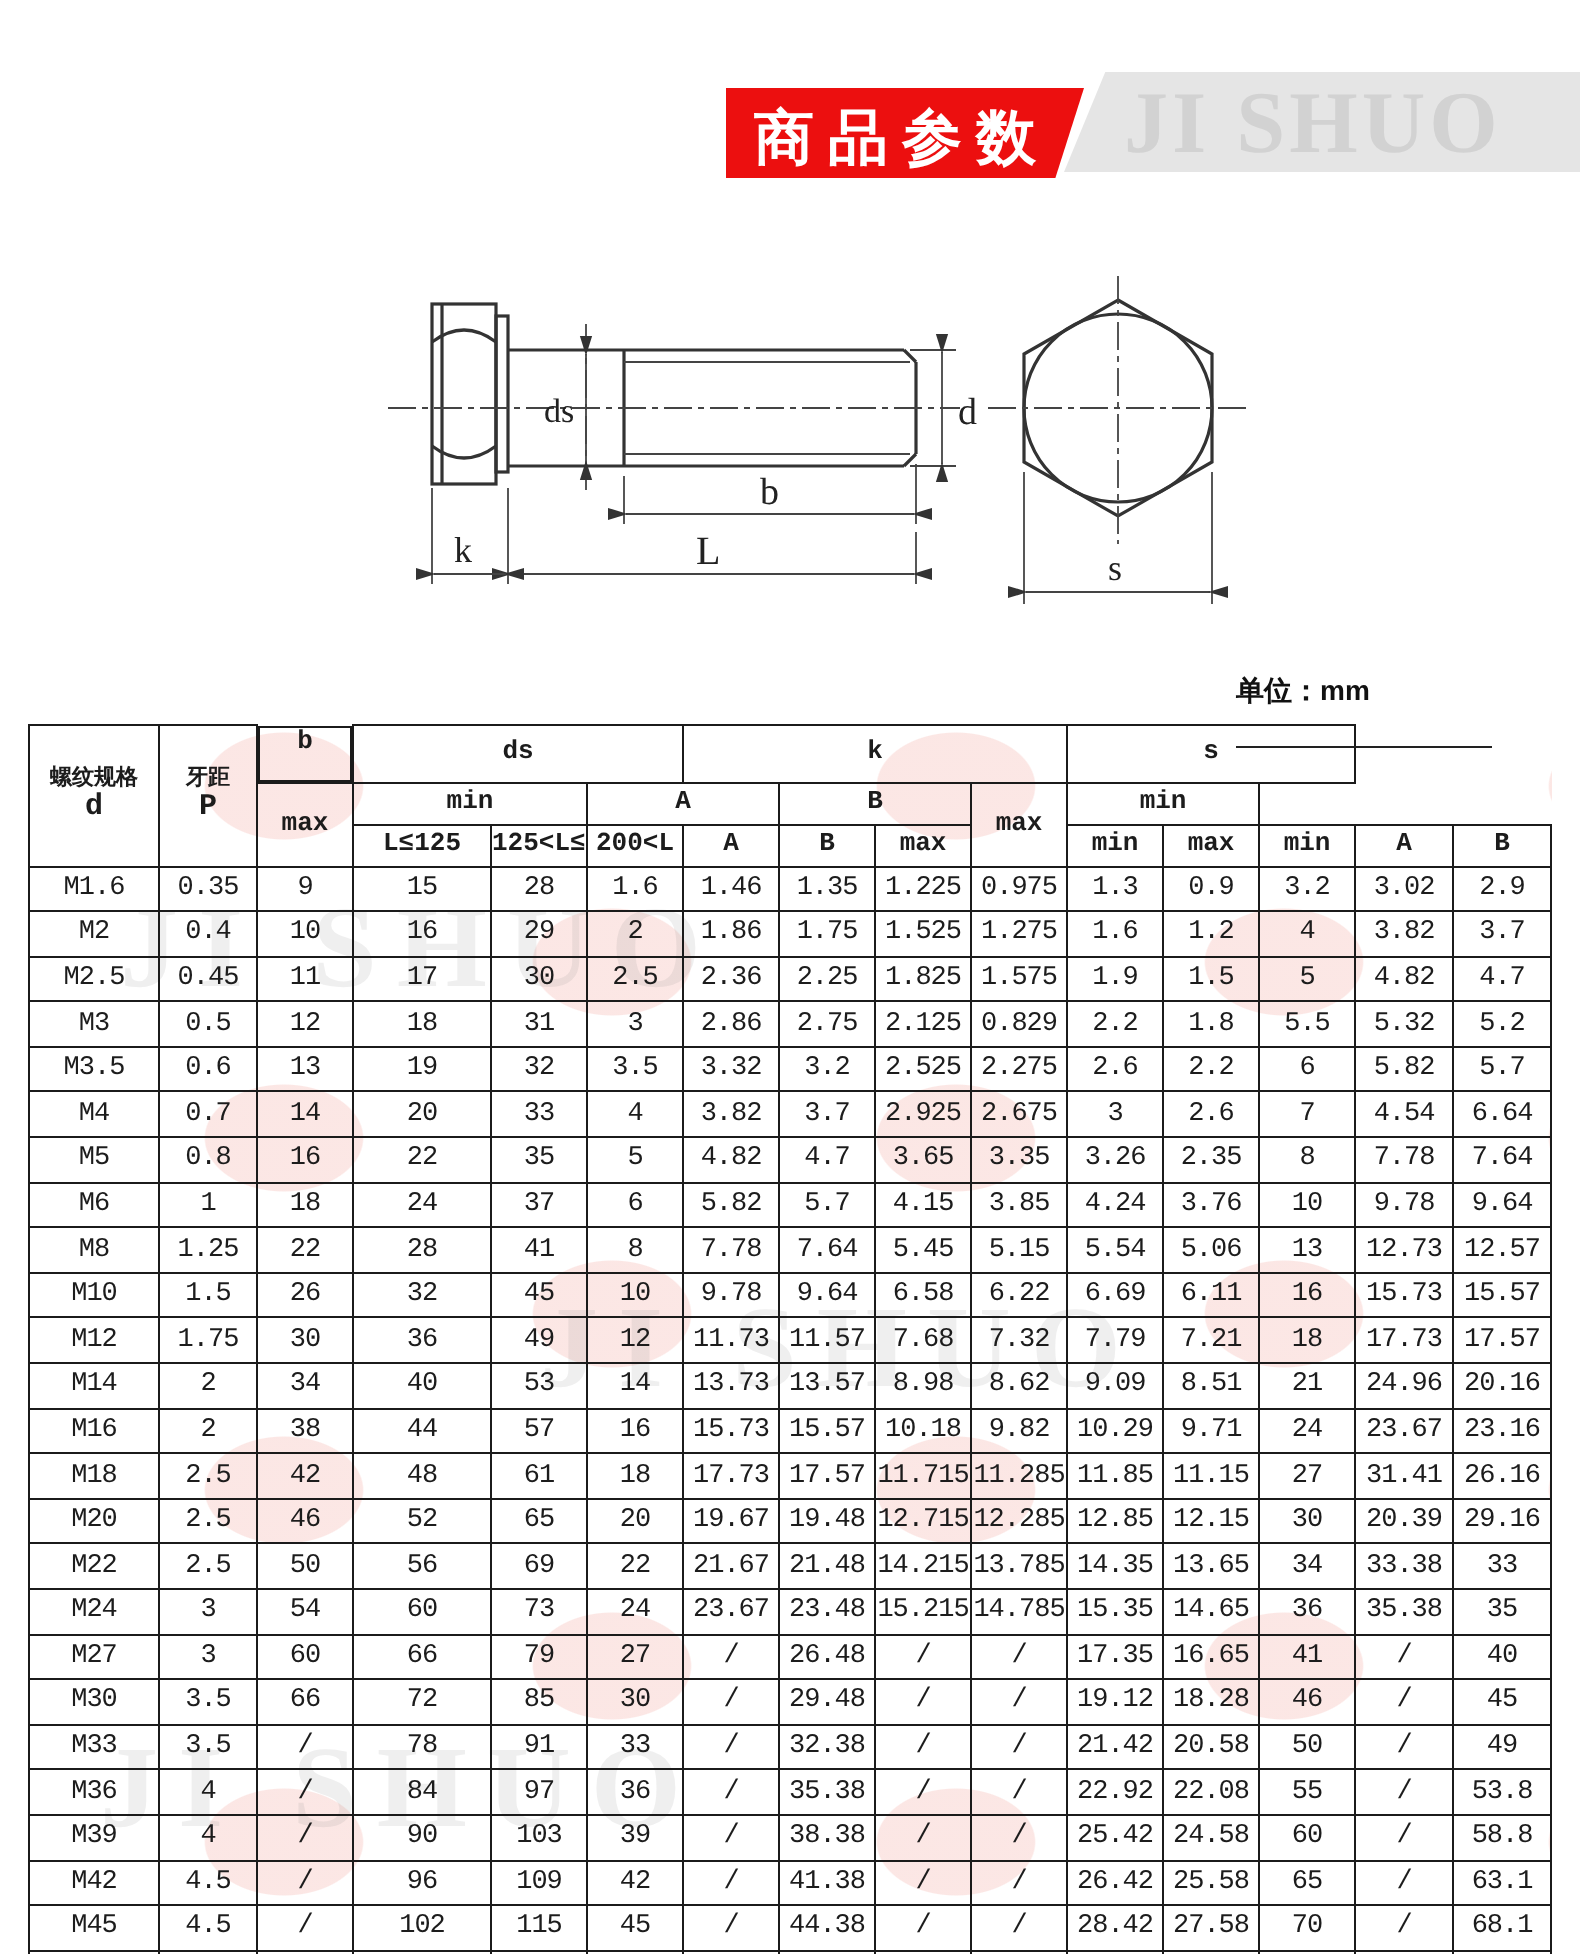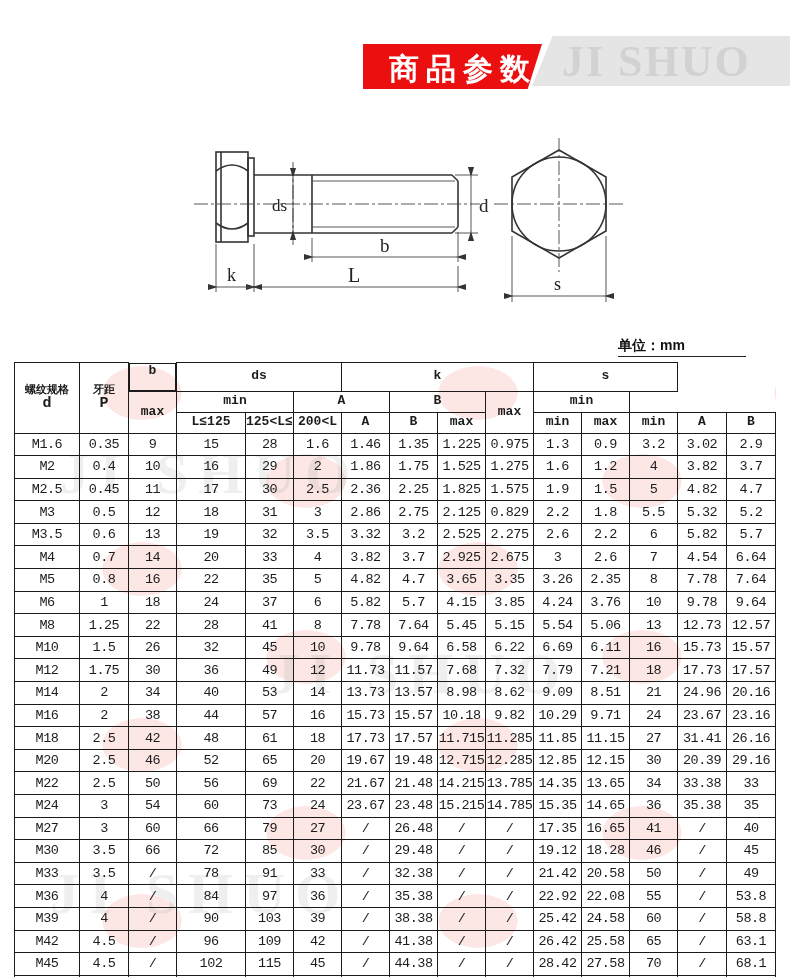--- a/index.html
+++ b/index.html
@@ -4,37 +4,37 @@
 <style>
   html,body{margin:0;padding:0;background:#fff;}
   body{font-family:"Liberation Sans",sans-serif;}
   .page{position:relative;width:790px;height:977px;background:#fff;overflow:hidden;}
 
   
   .banner-red{position:absolute;left:363px;top:44px;width:179px;height:45px;
     background:#ec0f0f;z-index:3;
     clip-path:polygon(0 0,100% 0,92% 100%,0 100%);}
   .banner-title{position:absolute;left:14px;top:5px;color:#fff;font-size:30px;font-weight:bold;
-    letter-spacing:7px;font-family:"Liberation Sans",sans-serif;margin-left:12px;}
+    letter-spacing:7px;font-family:"Liberation Sans",sans-serif;}
   .banner-gray{position:absolute;left:532px;top:36px;width:258px;height:50px;background:#e5e5e5;z-index:4;
     clip-path:polygon(8% 0,100% 0,100% 100%,0 100%);}
   .banner-brand{position:absolute;left:30px;top:0px;color:#d2d2d2;font-size:44px;font-weight:bold;
     font-family:"Liberation Serif",serif;letter-spacing:2px;}
 
   
   .diagram{position:absolute;left:0;top:0;width:790px;height:340px;z-index:2;}
   .obj{stroke:#333;stroke-width:1.6;fill:none;}
   .thin{stroke:#444;stroke-width:0.9;fill:none;}
   .cline{stroke:#444;stroke-width:0.9;fill:none;stroke-dasharray:14 3 3 3;}
   .dimtxt{fill:#222;font-family:"Liberation Serif","DejaVu Serif",serif;}
 
   
   .units{position:absolute;left:618px;top:337px;width:128px;z-index:3;
     font-size:14px;font-weight:bold;color:#111;border-bottom:1.6px solid #222;
-    padding-bottom:1px;font-family:"Liberation Sans",sans-serif;}
+    padding-bottom:18px;font-family:"Liberation Sans",sans-serif;}
 
   
   .pink-tiles{position:absolute;left:14px;top:360px;width:762px;height:608px;z-index:0;
     background-image:
       radial-gradient(ellipse 40px 27px at 40px 27px, rgba(249,211,207,0.55) 98%, rgba(249,211,207,0) 100%),
       radial-gradient(ellipse 40px 27px at 40px 27px, rgba(249,211,207,0.55) 98%, rgba(249,211,207,0) 100%);
     background-size:336px 176px,336px 176px;
     background-position:88px 6px,252px 94px;
     background-repeat:repeat,repeat;
     pointer-events:none;}

